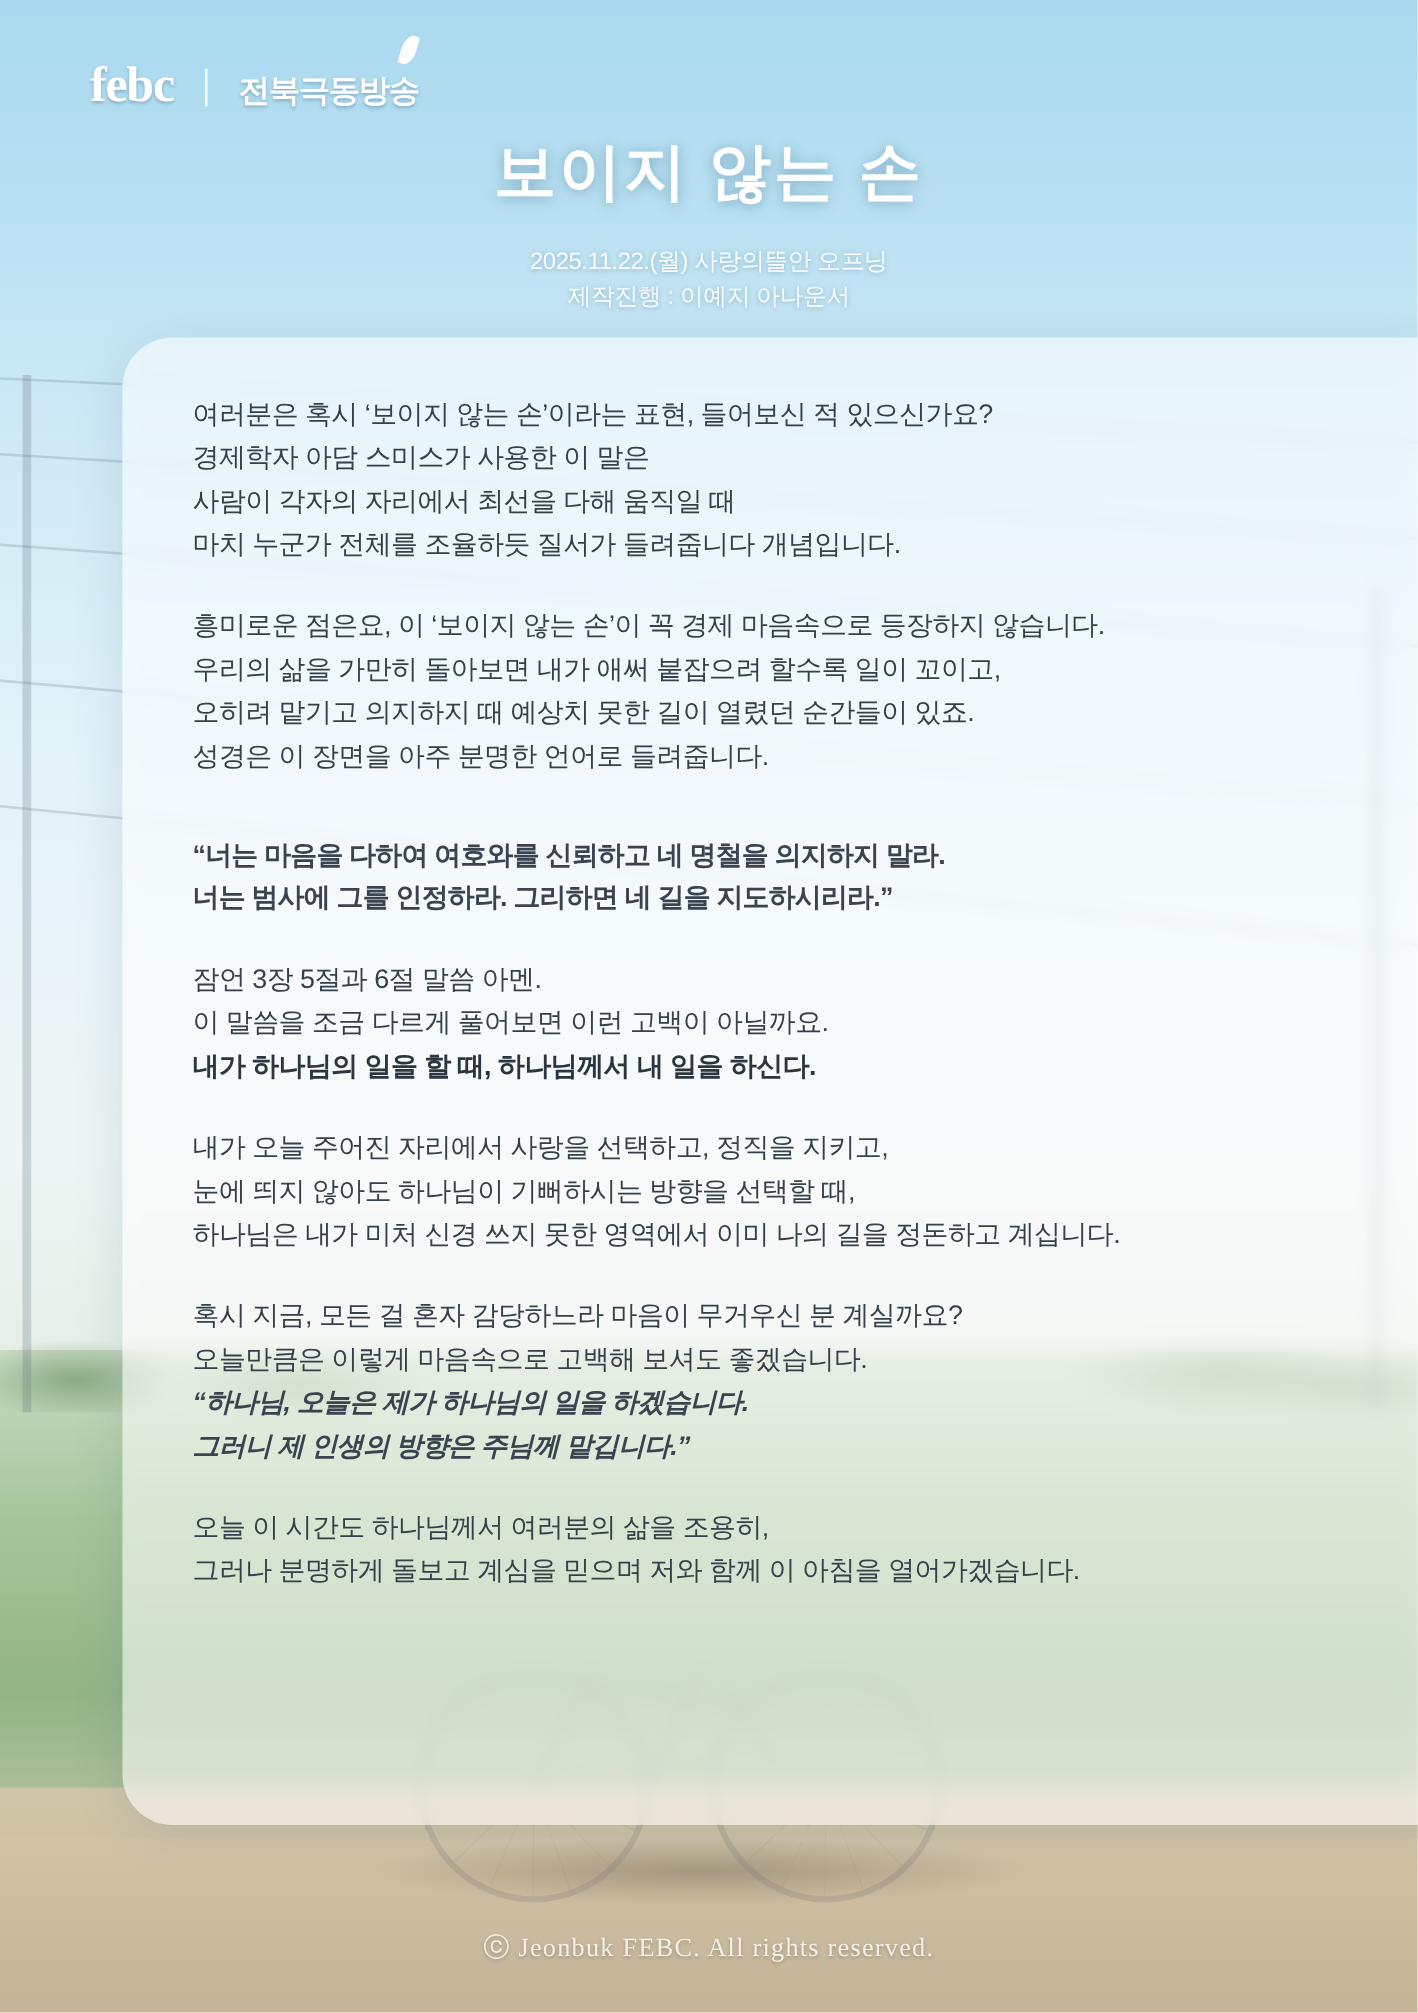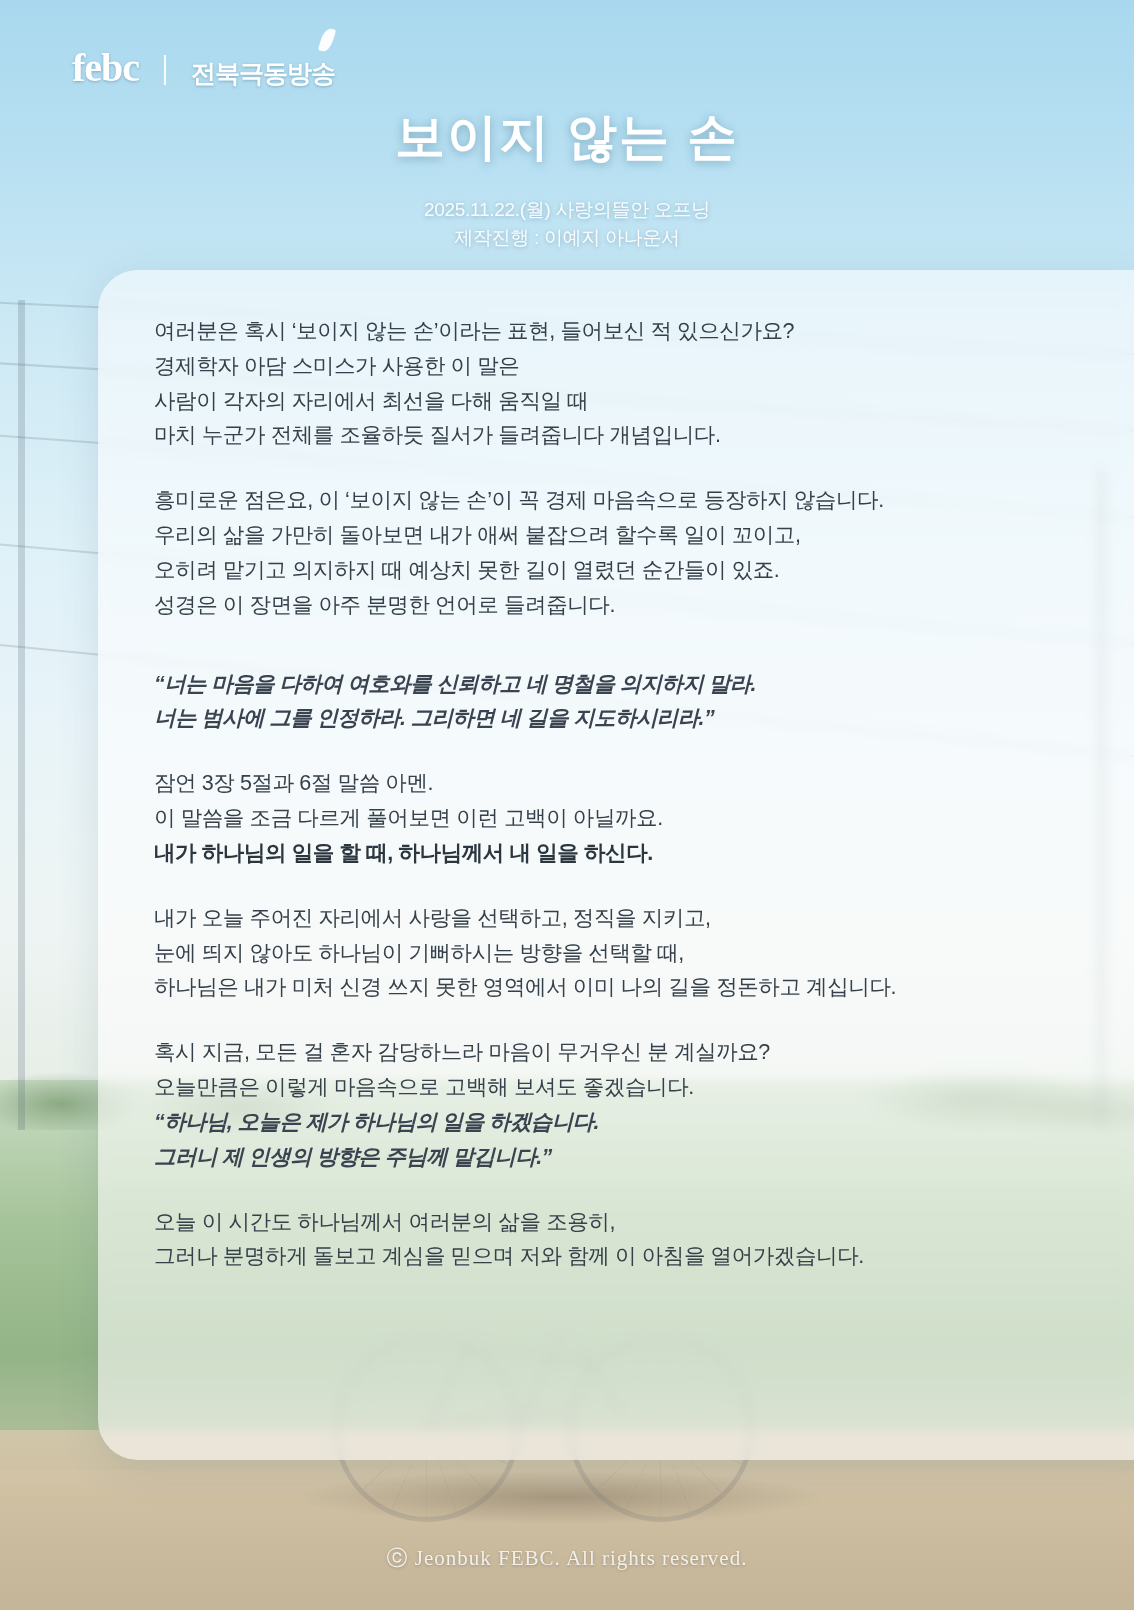--- a/index.html
+++ b/index.html
@@ -230,21 +230,20 @@
     padding: 44px 56px 40px 56px;
     color: #35404a;
     font-size: 21.5px;
     line-height: 1.62;
     letter-spacing: -0.4px;
   }
   .para { margin: 0 0 30px 0; }
   .para:last-child { margin-bottom: 0; }
   .line { white-space: nowrap; }
   .scripture {
-    font-style: italic;
     font-weight: 700;
     color: #3a4450;
     letter-spacing: -0.6px;
     margin-top: 44px;
   }
   .confession {
     font-style: italic;
     font-weight: 700;
     color: #3a4450;
     letter-spacing: -0.6px;

